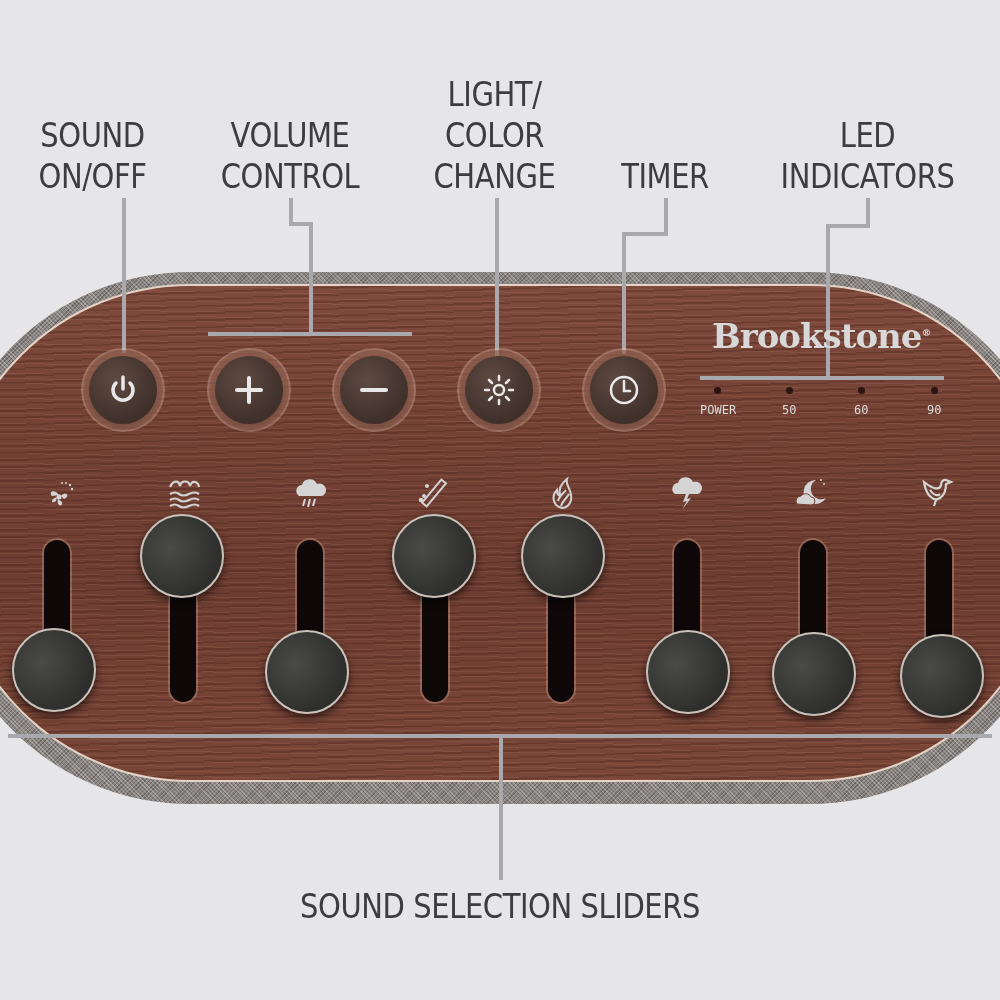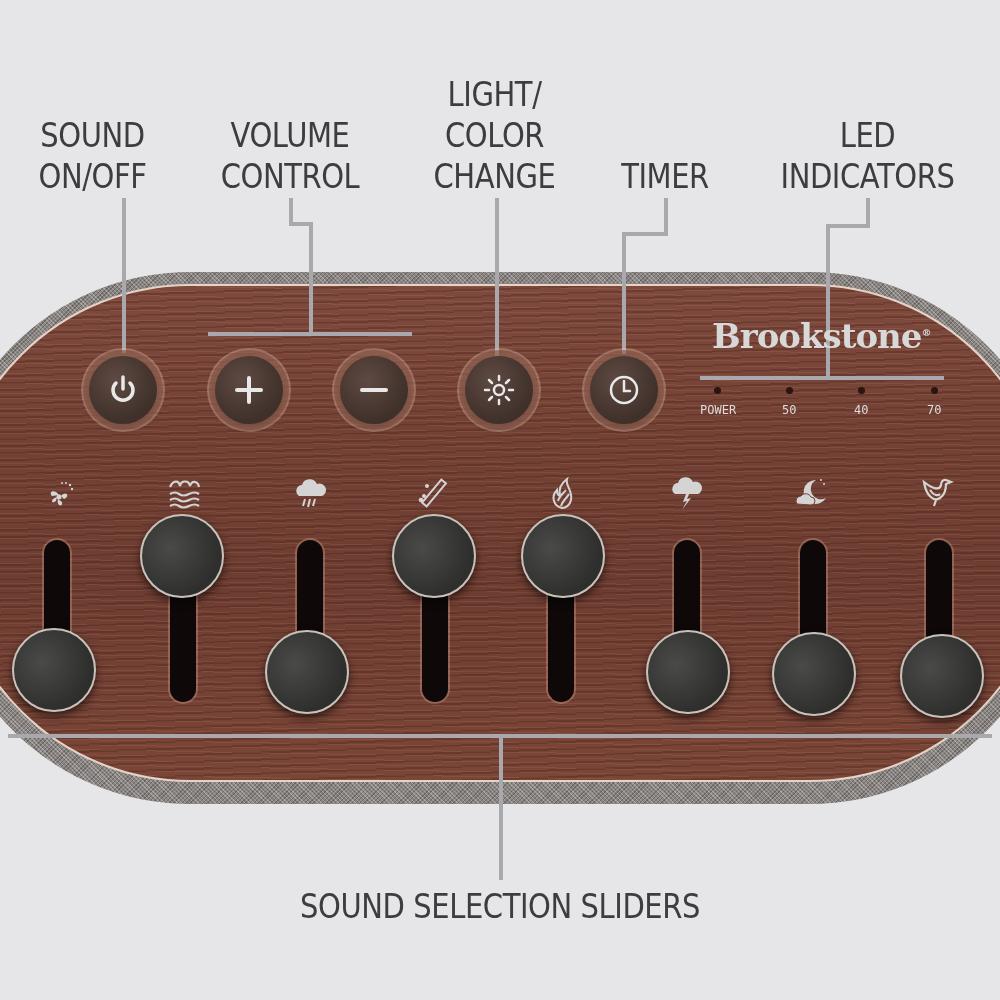--- a/index.html
+++ b/index.html
@@ -147,22 +147,22 @@
 <div class="brand">
   <span>Brookstone</span><sup style="font-size:10px">®</sup>
 </div>
 
 <div class="led-dot" style="left:714px;top:387px;"></div>
 <div class="led-dot" style="left:786px;top:387px;"></div>
 <div class="led-dot" style="left:858px;top:387px;"></div>
 <div class="led-dot" style="left:931px;top:387px;"></div>
 <div class="led-label" style="left:700px;top:403px;">POWER</div>
 <div class="led-label" style="left:782px;top:403px;">50</div>
-<div class="led-label" style="left:854px;top:403px;">40</div>
-<div class="led-label" style="left:927px;top:403px;">70</div>
+<div class="led-label" style="left:854px;top:403px;">60</div>
+<div class="led-label" style="left:927px;top:403px;">90</div>
 
 <svg class="sound-icon" style="left:42px;top:478px;" viewBox="0 0 34 34" fill="#d4d4d4">
   <circle cx="17" cy="19" r="2.5"></circle>
   <path d="M17 17 C12 10 6 14 10 18 Z"></path>
     <path d="M19 18 C25 12 28 19 22 21 Z"></path>
   <path d="M16 21 C14 28 21 30 20 24 Z"></path>
     <path d="M15 19 C8 21 9 27 14 23 Z"></path>
   <circle cx="20" cy="5" r="1"></circle>
     <circle cx="24" cy="5" r="1"></circle>
     <circle cx="28" cy="7" r="1.2"></circle>

